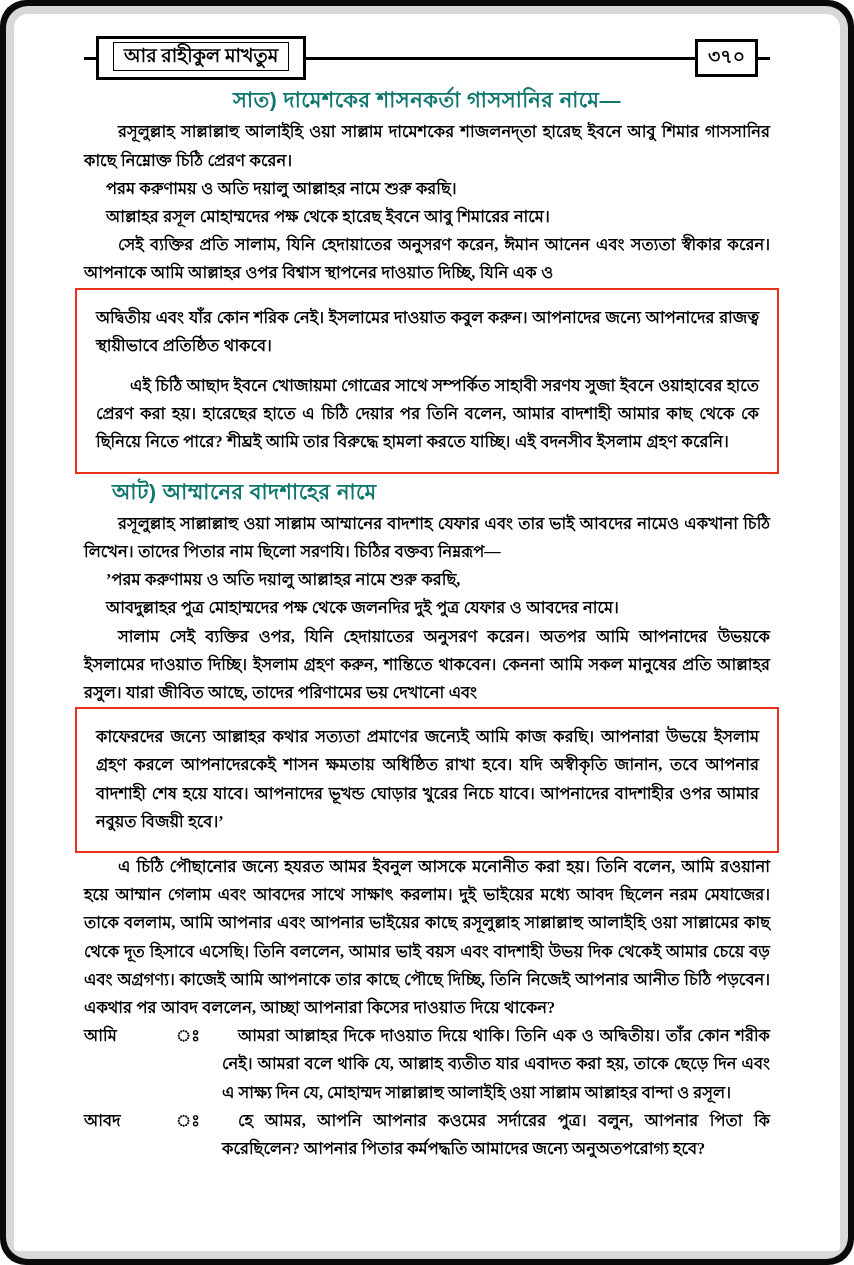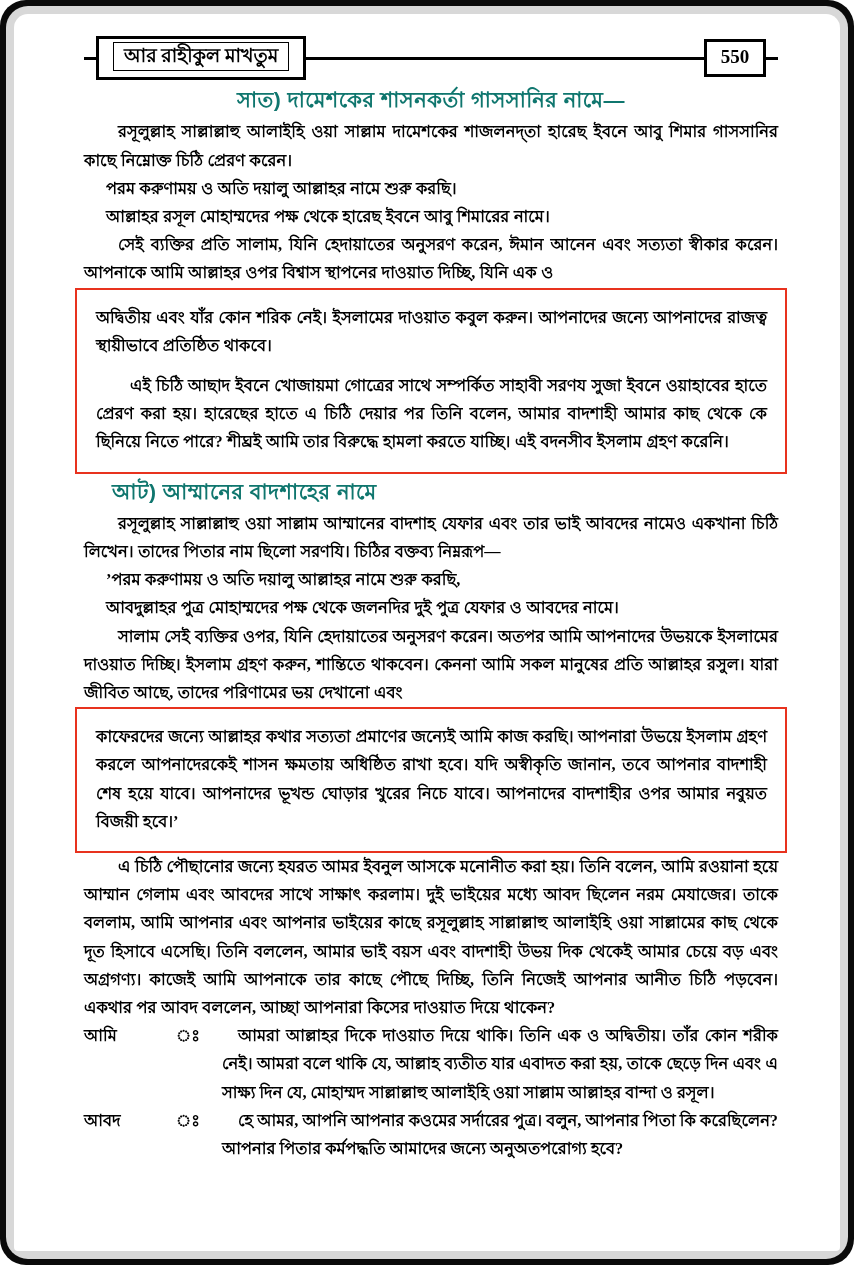--- a/index.html
+++ b/index.html
@@ -35,21 +35,21 @@
   .page-sheet {
     position: relative;
     width: 100%;
     height: 100%;
     background: #ffffff;
     border-radius: 14px 14px 4px 4px;
     overflow: hidden;
   }
   .page-inner {
     position: absolute;
-    left: 0; right: 0; top: 0;
+    left: 0; right: 8px; top: 0;
     padding: 22px 62px 0 70px;
   }
 
   
   .page-header {
     display: flex;
     align-items: center;
     width: 100%;
     height: 44px;
     margin-bottom: 6px;
@@ -172,21 +172,21 @@
 
     <div class="page-header">
       <span class="hdr-stub"></span>
       <div class="hdr-title-box">
         <div class="inner-rule">
           <span class="hdr-title">আর রাহীকুল মাখতুম</span>
         </div>
       </div>
       <span class="hdr-rule"></span>
       <div class="hdr-pageno-box">
-        <span class="hdr-pageno">550</span>
+        <span class="hdr-pageno">৩৭০</span>
       </div>
       <span class="hdr-stub"></span>
     </div>
 
     <div class="section-heading">সাত) দামেশকের শাসনকর্তা গাসসানির নামে—</div>
 
     <p class="para">রসূলুল্লাহ সাল্লাল্লাহু আলাইহি ওয়া সাল্লাম দামেশকের শাজলনদ্তা হারেছ ইবনে আবু শিমার গাসসানির কাছে নিম্নোক্ত চিঠি প্রেরণ করেন।</p>
     <p class="para indent-sm">পরম করুণাময় ও অতি দয়ালু আল্লাহর নামে শুরু করছি।</p>
     <p class="para indent-sm">আল্লাহর রসূল মোহাম্মদের পক্ষ থেকে হারেছ ইবনে আবু শিমারের নামে।</p>
     <p class="para">সেই ব্যক্তির প্রতি সালাম, যিনি হেদায়াতের অনুসরণ করেন, ঈমান আনেন এবং সত্যতা স্বীকার করেন। আপনাকে আমি আল্লাহর ওপর বিশ্বাস স্থাপনের দাওয়াত দিচ্ছি, যিনি এক ও</p>

